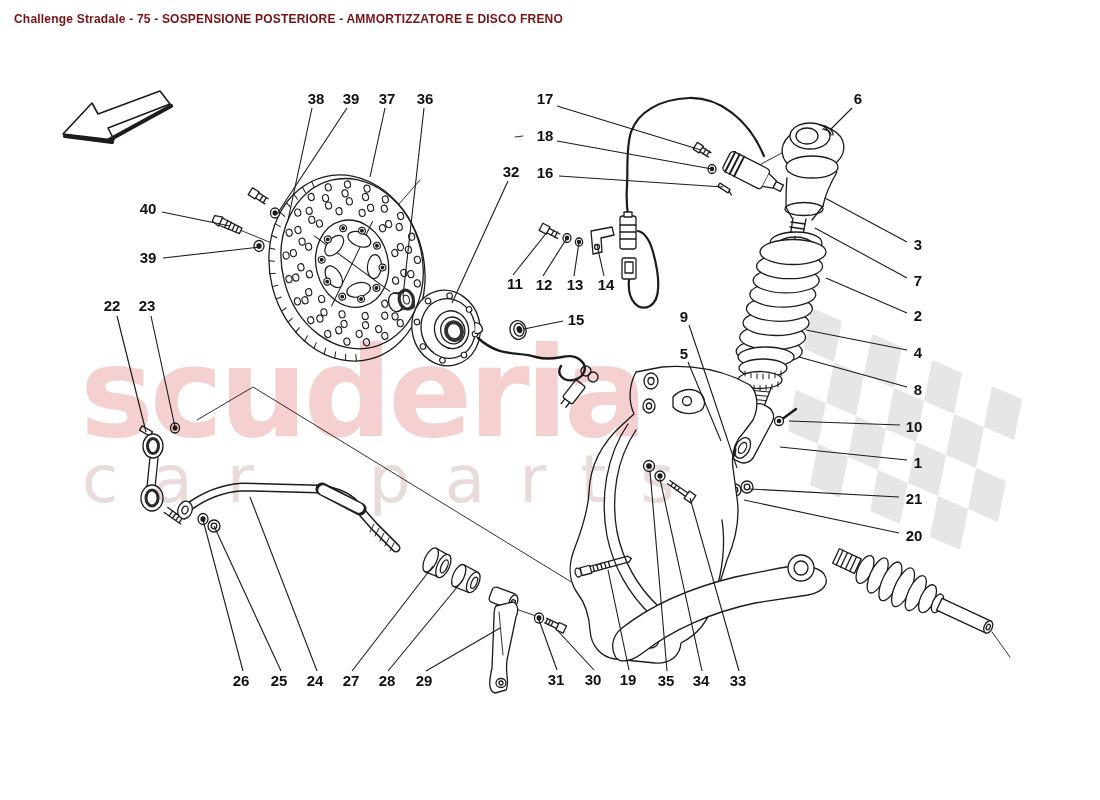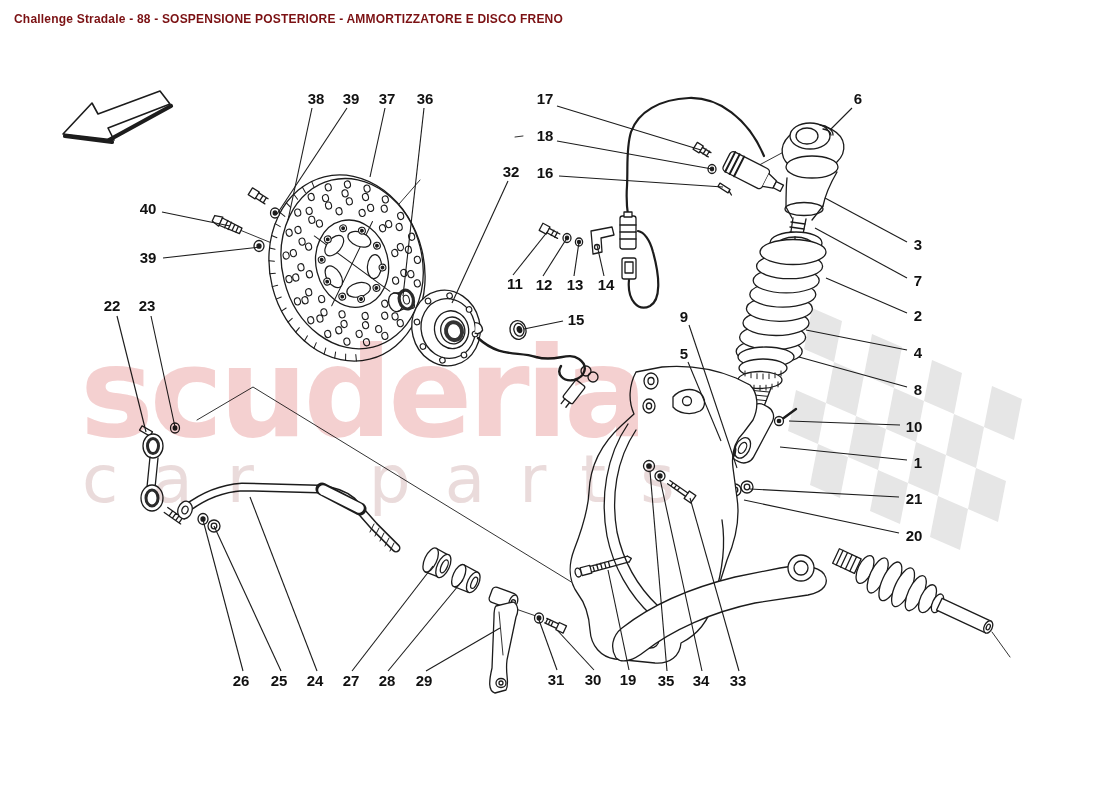--- a/index.html
+++ b/index.html
@@ -11,21 +11,21 @@
   .callout-label{font-family:"Liberation Sans",sans-serif;font-weight:bold;font-size:15px;fill:#111111;}
   .wm-big{font-family:"DejaVu Sans",sans-serif;font-weight:bold;font-size:124px;letter-spacing:-4px;
           fill:#eba9a9;opacity:.55;mix-blend-mode:multiply;}
   .wm-small{font-family:"DejaVu Sans",sans-serif;font-size:66px;letter-spacing:34px;word-spacing:26px;
           fill:#d9bebe;opacity:.55;mix-blend-mode:multiply;}
 </style>
 </head>
 <body>
 
 <div id="page">
-  <div id="title">Challenge Stradale - 88 - SOSPENSIONE POSTERIORE - AMMORTIZZATORE E DISCO FRENO</div>
+  <div id="title">Challenge Stradale - 75 - SOSPENSIONE POSTERIORE - AMMORTIZZATORE E DISCO FRENO</div>
 
   <svg width="1100" height="800" viewBox="0 0 1100 800">
 
     <g id="checker">
         <polygon points="812,308 842,321 834,362 804,349" fill="#e6e6e6"></polygon>
         <polygon points="796,390 826,403 818,444 788,431" fill="#e6e6e6"></polygon>
         <polygon points="834,362 864,375 856,416 826,403" fill="#e6e6e6"></polygon>
         <polygon points="818,444 848,457 840,498 810,485" fill="#e6e6e6"></polygon>
         <polygon points="872,334 902,347 894,388 864,375" fill="#e6e6e6"></polygon>
         <polygon points="856,416 886,429 878,470 848,457" fill="#e6e6e6"></polygon>

